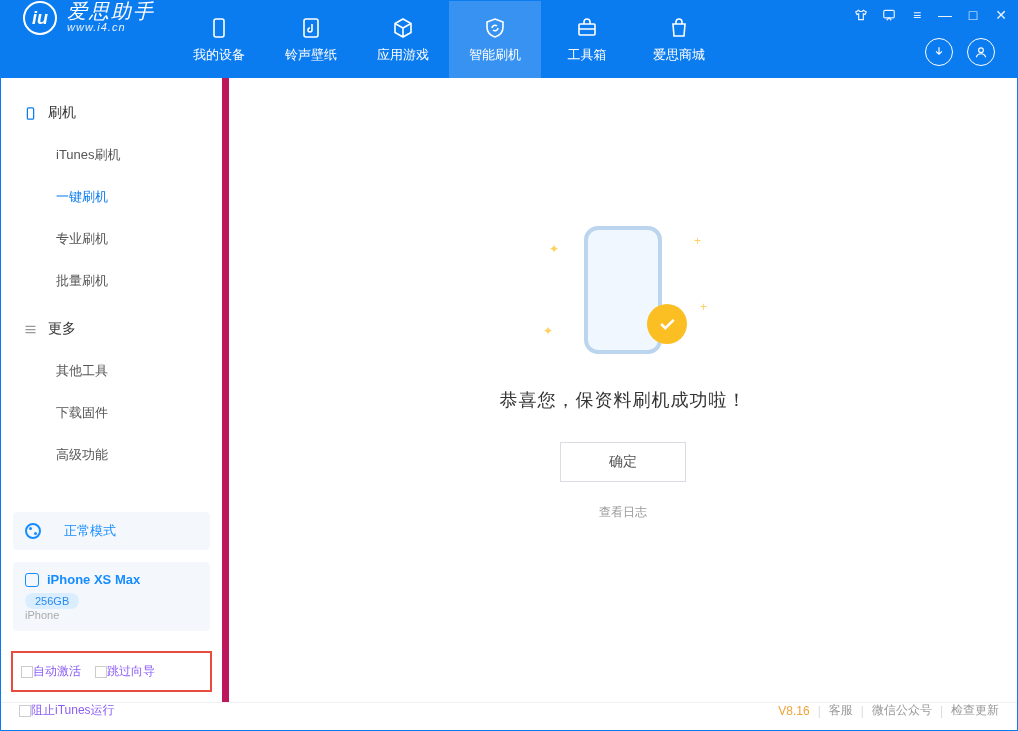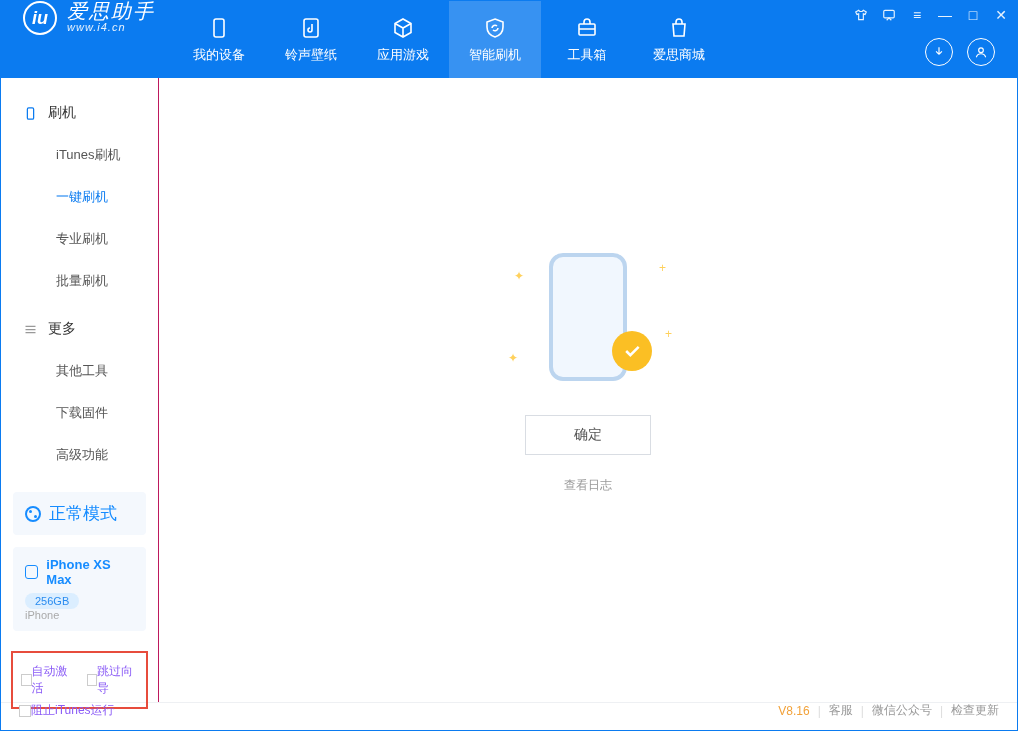--- a/index.html
+++ b/index.html
@@ -22,29 +22,29 @@
 .window-controls { position: absolute; top: 6px; right: 8px; display: flex; gap: 12px; align-items: center; color: #fff; opacity: .9; }
 .window-controls span { font-size: 14px; cursor: pointer; width:16px; text-align:center; display:flex; align-items:center; justify-content:center;}
 .header-right-icons { position: absolute; right: 22px; bottom: 12px; display: flex; gap: 14px; }
 .header-right-icons .ico { width: 28px; height: 28px; border: 1.8px solid #fff; border-radius: 50%; display:flex; align-items:center; justify-content:center; cursor:pointer; }
 .header-right-icons .ico svg{width:14px;height:14px;stroke:#fff;fill:none;stroke-width:2;}
 
 
 .body { display: flex; height: calc(731px - 77px - 30px); }
 
 
-.sidebar { width: 158px; border-right: 1px solid #be185d; padding-top: 18px; display:flex; flex-direction:column; }
+.sidebar { width: 228px; border-right: 7px solid #be185d; padding-top: 18px; display:flex; flex-direction:column; }
 .side-section-title { display: flex; align-items: center; gap: 10px; padding: 8px 22px; font-size: 14px; color: #333; font-weight: 500; }
 .side-section-title .cat-icon{width:15px;height:15px;}
 .side-items { padding: 4px 0 10px 0; }
 .side-item { padding: 12px 22px 12px 55px; font-size: 13px; color: #555; cursor: pointer; }
 .side-item.active { color: #0b7bf0; }
 .sidebar-spacer{flex:1;}
 .mode-card, .device-card { background: #f4f8fd; border-radius: 4px; margin: 6px 12px; padding: 10px 12px; }
-.mode-card { display:flex; align-items:center; gap:8px; color:#168cff; font-size:17px; }
+.mode-card { display:flex; align-items:center; gap:23px; color:#168cff; font-size:13px; }
 .mode-dot{width:16px;height:16px;border-radius:50%;border:2px solid #168cff;position:relative;}
 .mode-dot:before,.mode-dot:after{content:"";position:absolute;width:3px;height:3px;background:#168cff;border-radius:50%;}
 .mode-dot:before{left:2px;top:2px;} .mode-dot:after{right:2px;bottom:2px;}
 .device-card .dev-line{display:flex;align-items:center;gap:8px;}
 .device-card .dev-name{color:#168cff;font-weight:600;font-size:13px;}
 .device-badge{display:inline-block;margin-top:6px;background:#dbeeff;color:#2a8cf0;border-radius:10px;font-size:11px;padding:2px 10px;}
 .device-sub{margin-top:0;font-size:11px;color:#aaa;}
 .phone-mini{width:14px;height:14px;border:1.5px solid #168cff;border-radius:3px;position:relative;}
 
 .bottom-options{border:2px solid #e74c3c;margin:14px 10px 10px 10px;padding:10px 8px;display:flex;gap:14px;align-items:center;}
@@ -233,20 +233,21 @@
       <span class="sparkle s2">+</span>
       <span class="sparkle s3">✦</span>
       <span class="sparkle s4">+</span>
       <div class="phone-shape"></div>
       <div class="check-badge">
         <svg viewBox="0 0 24 24">
             <path d="M5 12l5 5L20 7"></path>
           </svg>
       </div>
     </div>
+    <div class="success-text">恭喜您，保资料刷机成功啦！</div>
     <button class="ok-btn">确定</button>
     <a class="log-link">查看日志</a>
   </div>
 
 </div>
 
 <div class="footer">
   <div class="f-left">
     <label class="chk">
       <span class="chk-box"></span>

